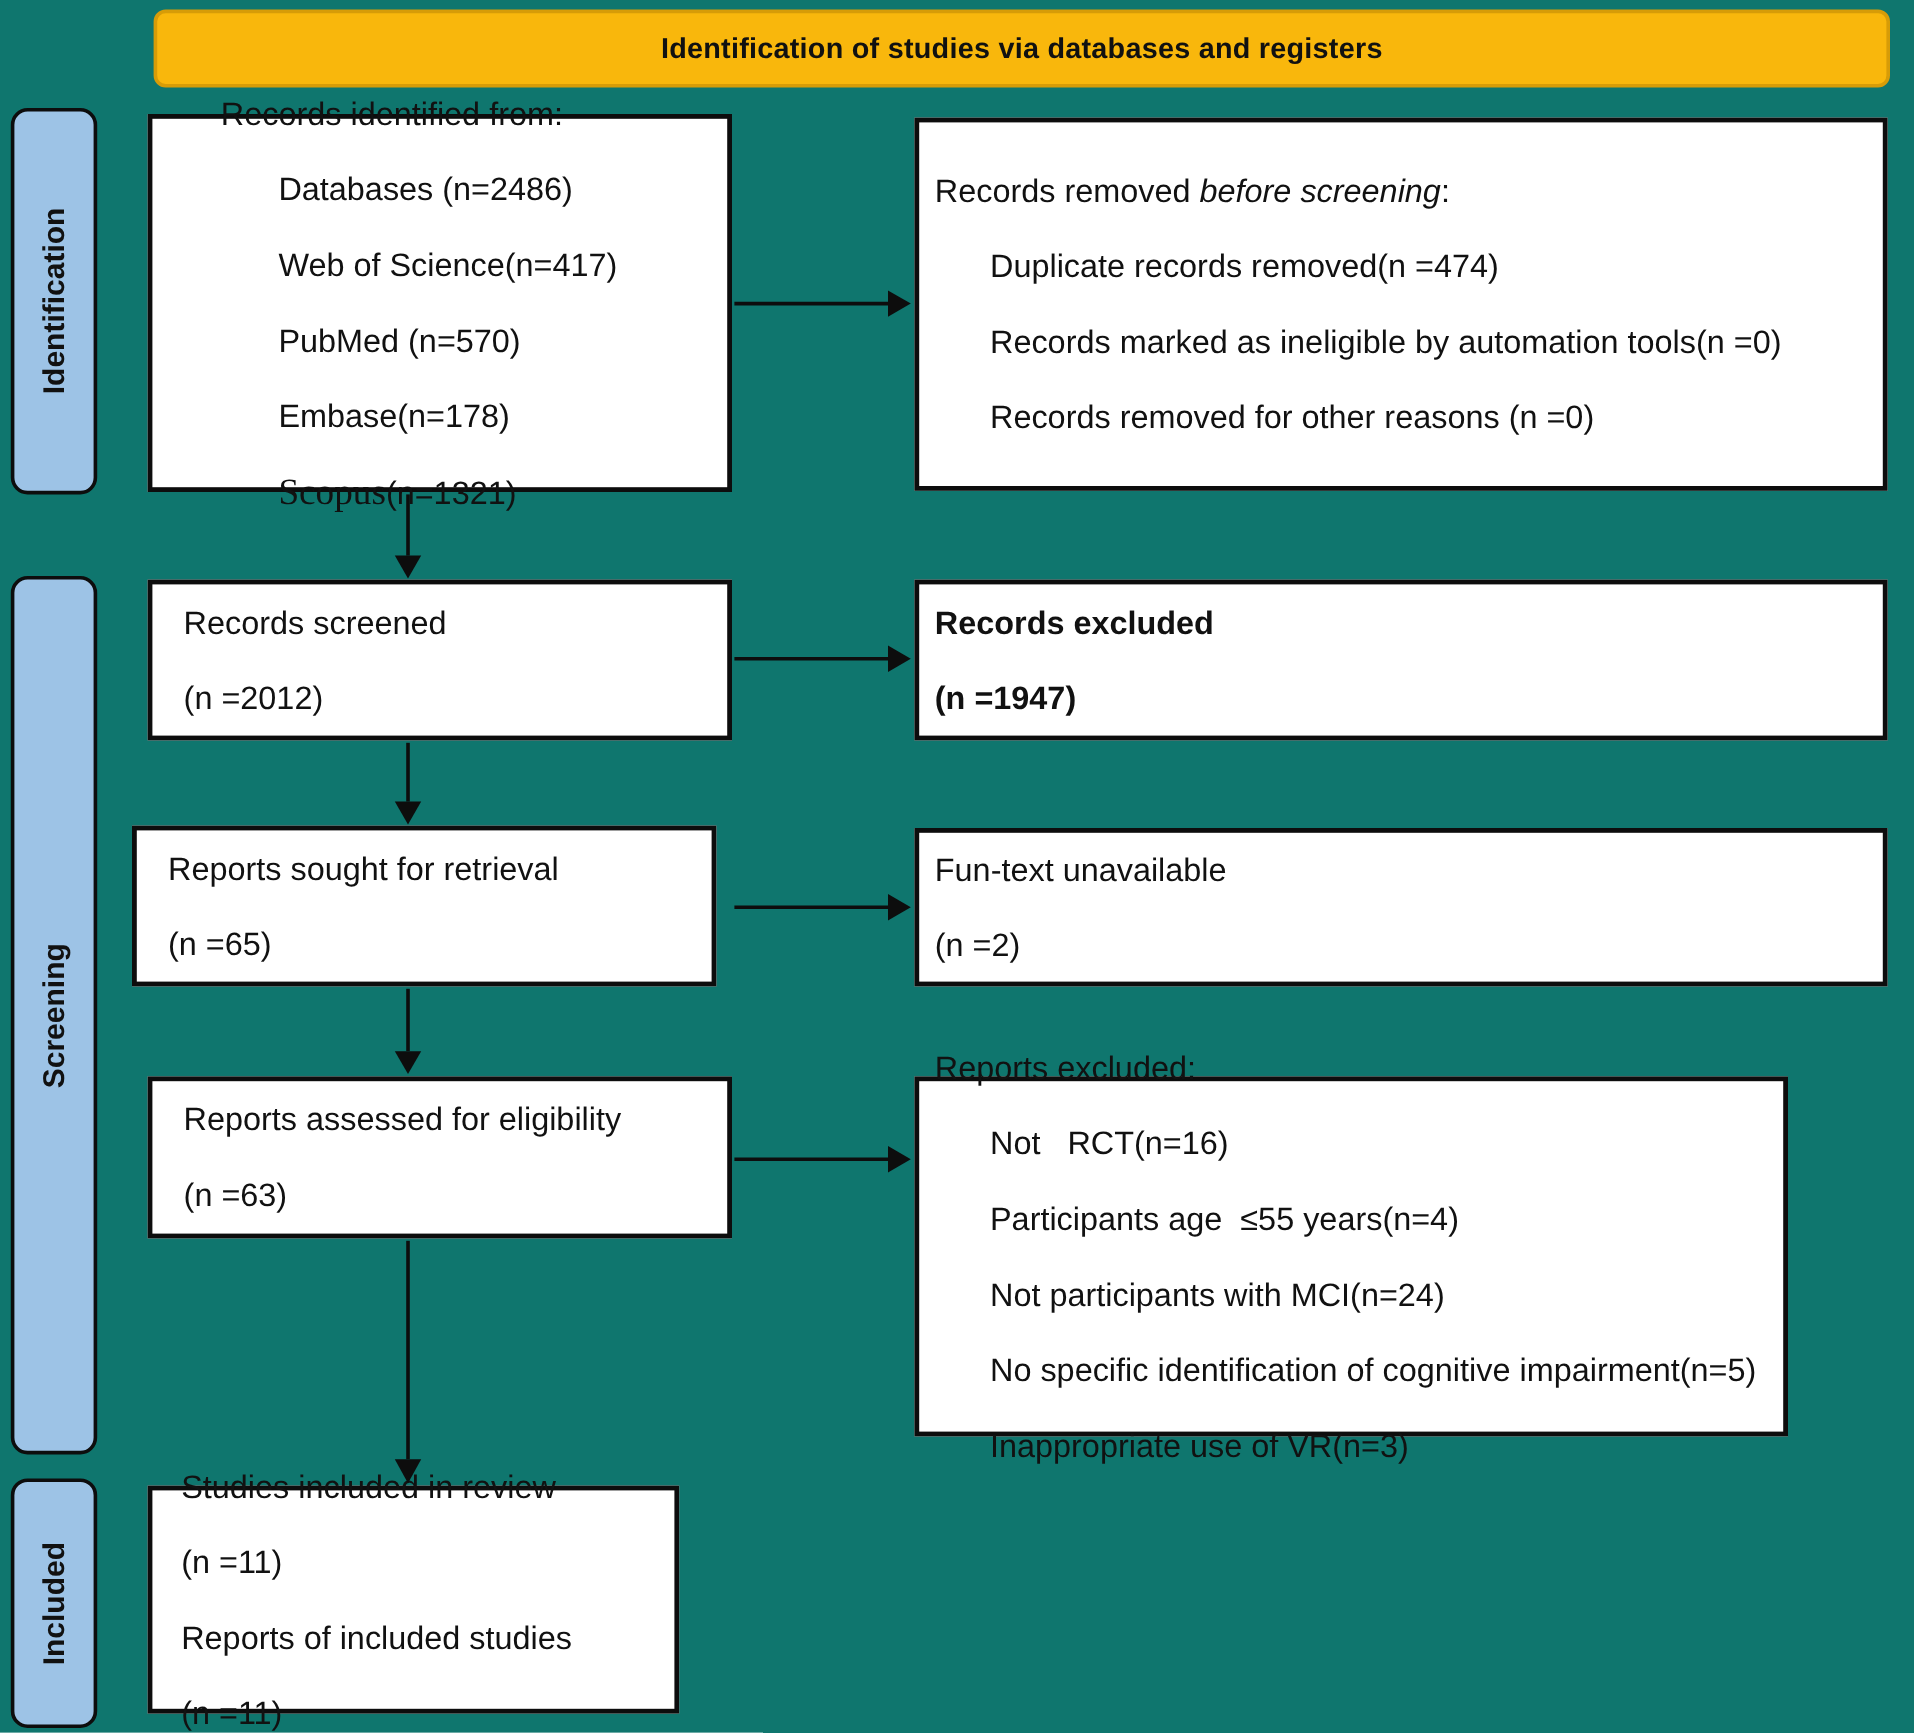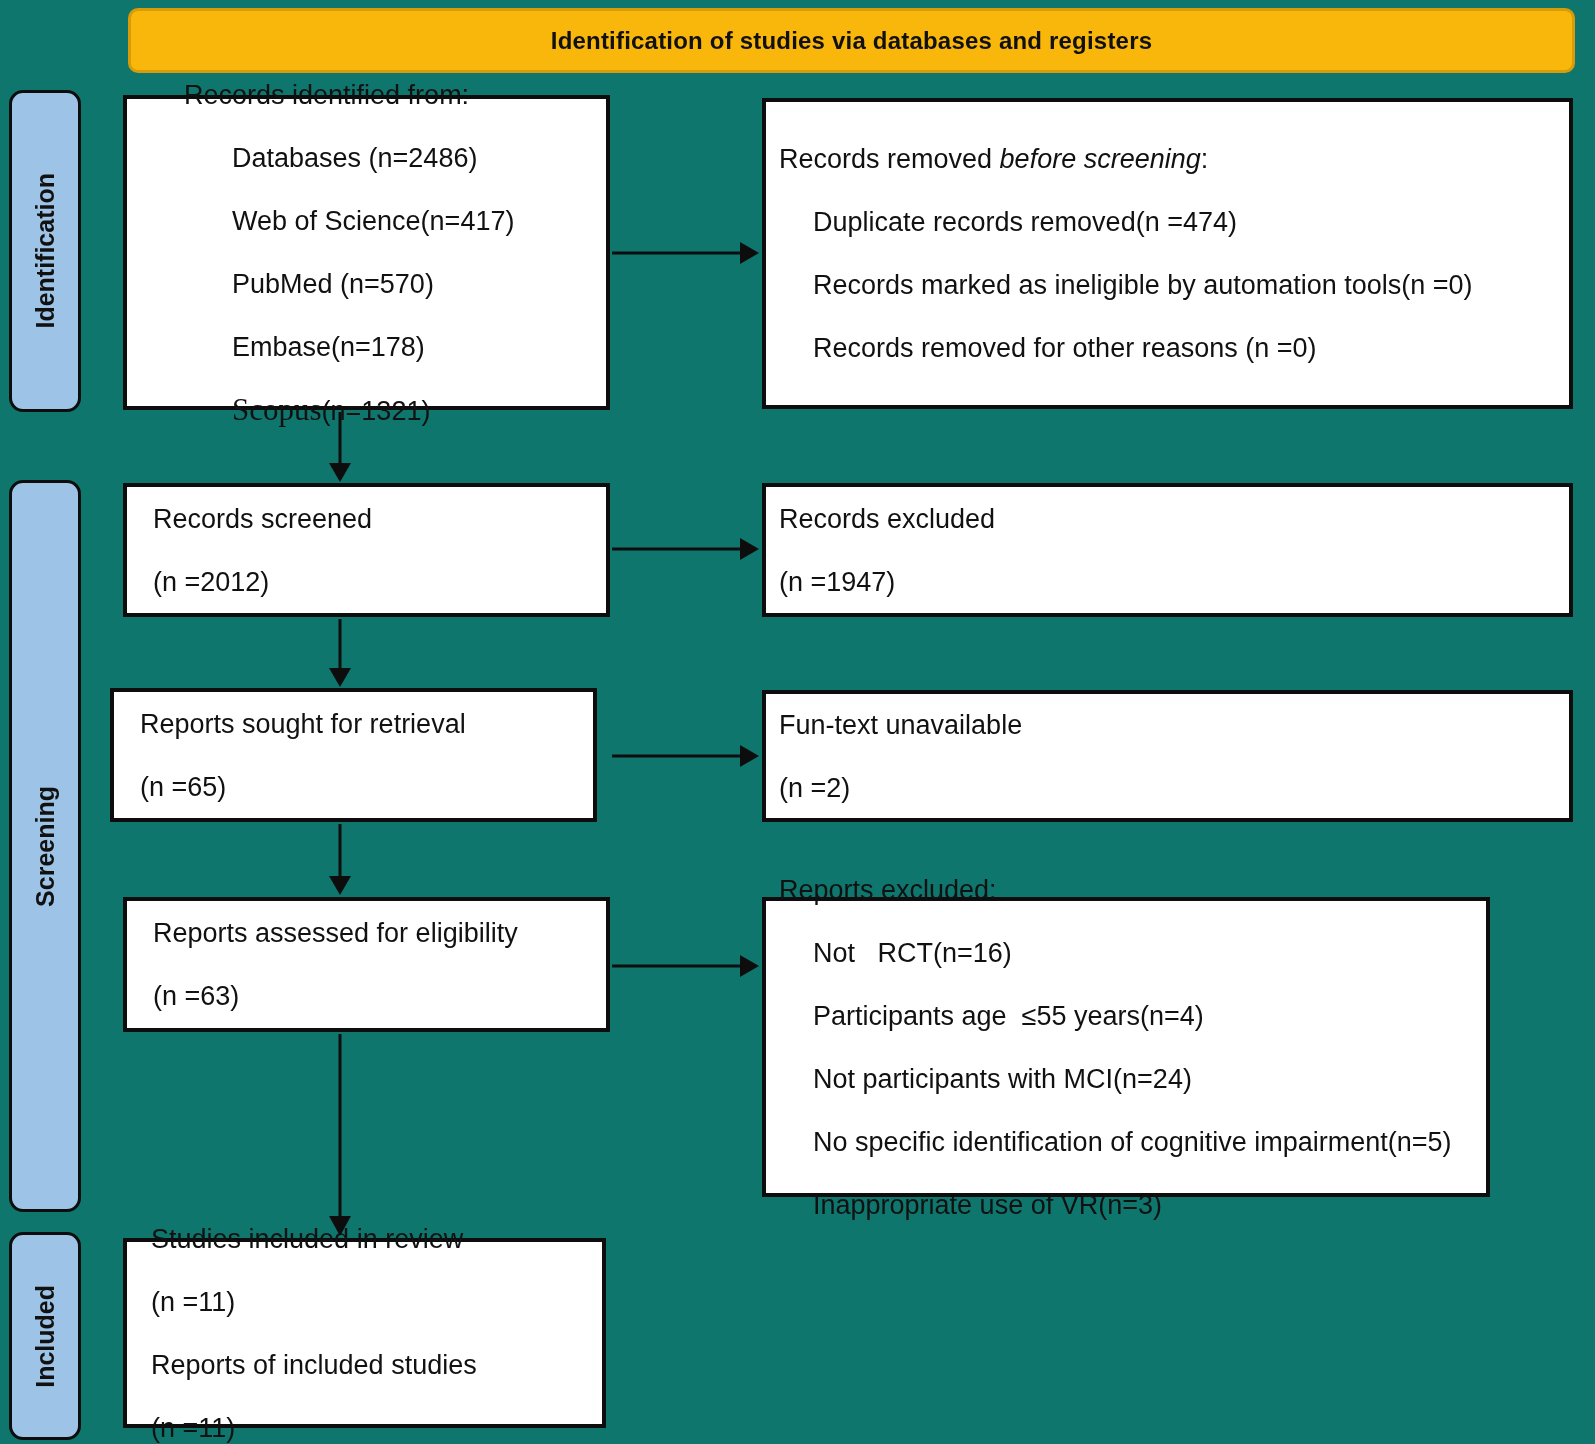--- a/index.html
+++ b/index.html
@@ -30,33 +30,33 @@
   .stage-screening      { top:480px;  height:732px; }
   .stage-included       { top:1232px; height:208px; }
 
   
   .box {
     position:absolute; background:#ffffff; border:4px solid #0d0d0d;
     font-size:27px; display:flex; flex-direction:column; justify-content:center;gap:21px;
   }
   .box-line { white-space:pre-wrap; line-height:42px; }
   .indent-l { margin-left:48px; }
-  .indent-r { margin-left:34px; }
+  .indent-r { margin-left:46px; }
   .italic { font-style:italic; }
   .serif  { font-family:"Liberation Serif", serif; font-size:31px; }
 
   .box-records-identified { left:123px; top:95px;  width:487px; height:315px; padding-left:57px; padding-right:6px; }
   .box-records-removed    { left:762px; top:98px;  width:811px; height:311px; padding-left:13px; padding-right:6px; }
   .box-records-screened   { left:123px; top:483px; width:487px; height:134px; padding-left:26px; }
-  .box-records-excluded   { left:762px; top:483px; width:811px; height:134px; padding-left:13px; }
+  .box-records-excluded   { left:762px; top:483px; width:811px; height:134px; padding-left:13px;font-weight:bold; }
   .box-reports-sought     { left:110px; top:688px; width:487px; height:134px; padding-left:26px; }
   .box-fulltext-unavail   { left:762px; top:690px; width:811px; height:132px; padding-left:13px; }
   .box-reports-assessed   { left:123px; top:897px; width:487px; height:135px; padding-left:26px; }
   .box-reports-excluded   { left:762px; top:897px; width:728px; height:300px; padding-left:13px; padding-right:6px; }
-  .box-studies-included   { left:123px; top:1238px; width:483px; height:190px; padding-left:24px; }
+  .box-studies-included   { left:123px; top:1238px; width:443px; height:190px; padding-left:24px; }
 
   
   .arrows { position:absolute; left:0; top:0; width:1595px; height:1444px; pointer-events:none; }
   .arrows line { stroke:#0d0d0d; stroke-width:3; }
   .arrows polygon { fill:#0d0d0d; }
 </style>
 </head>
 <body>
 
 <div class="canvas">

